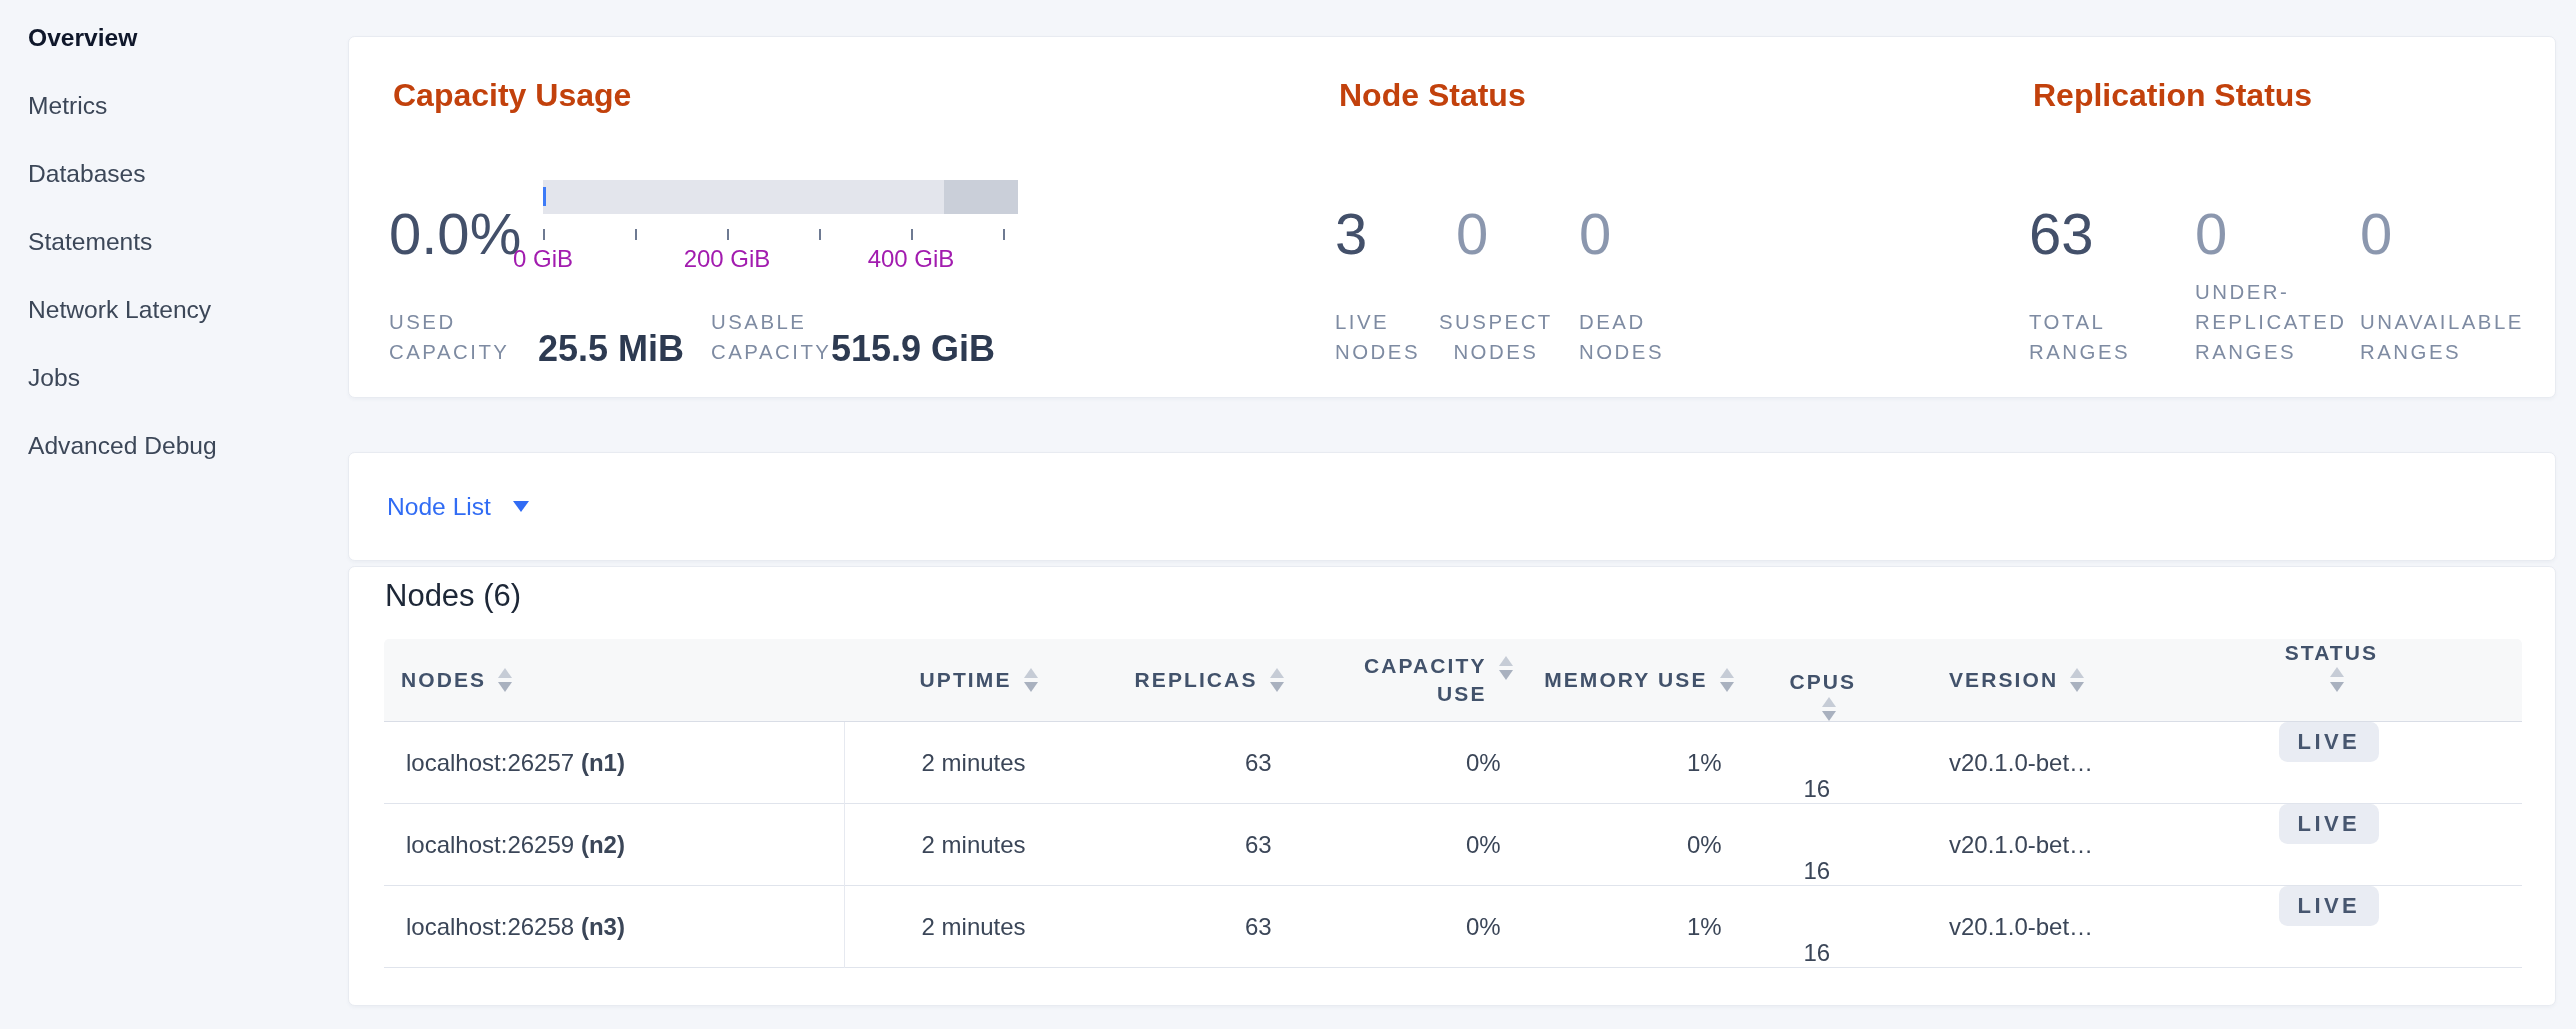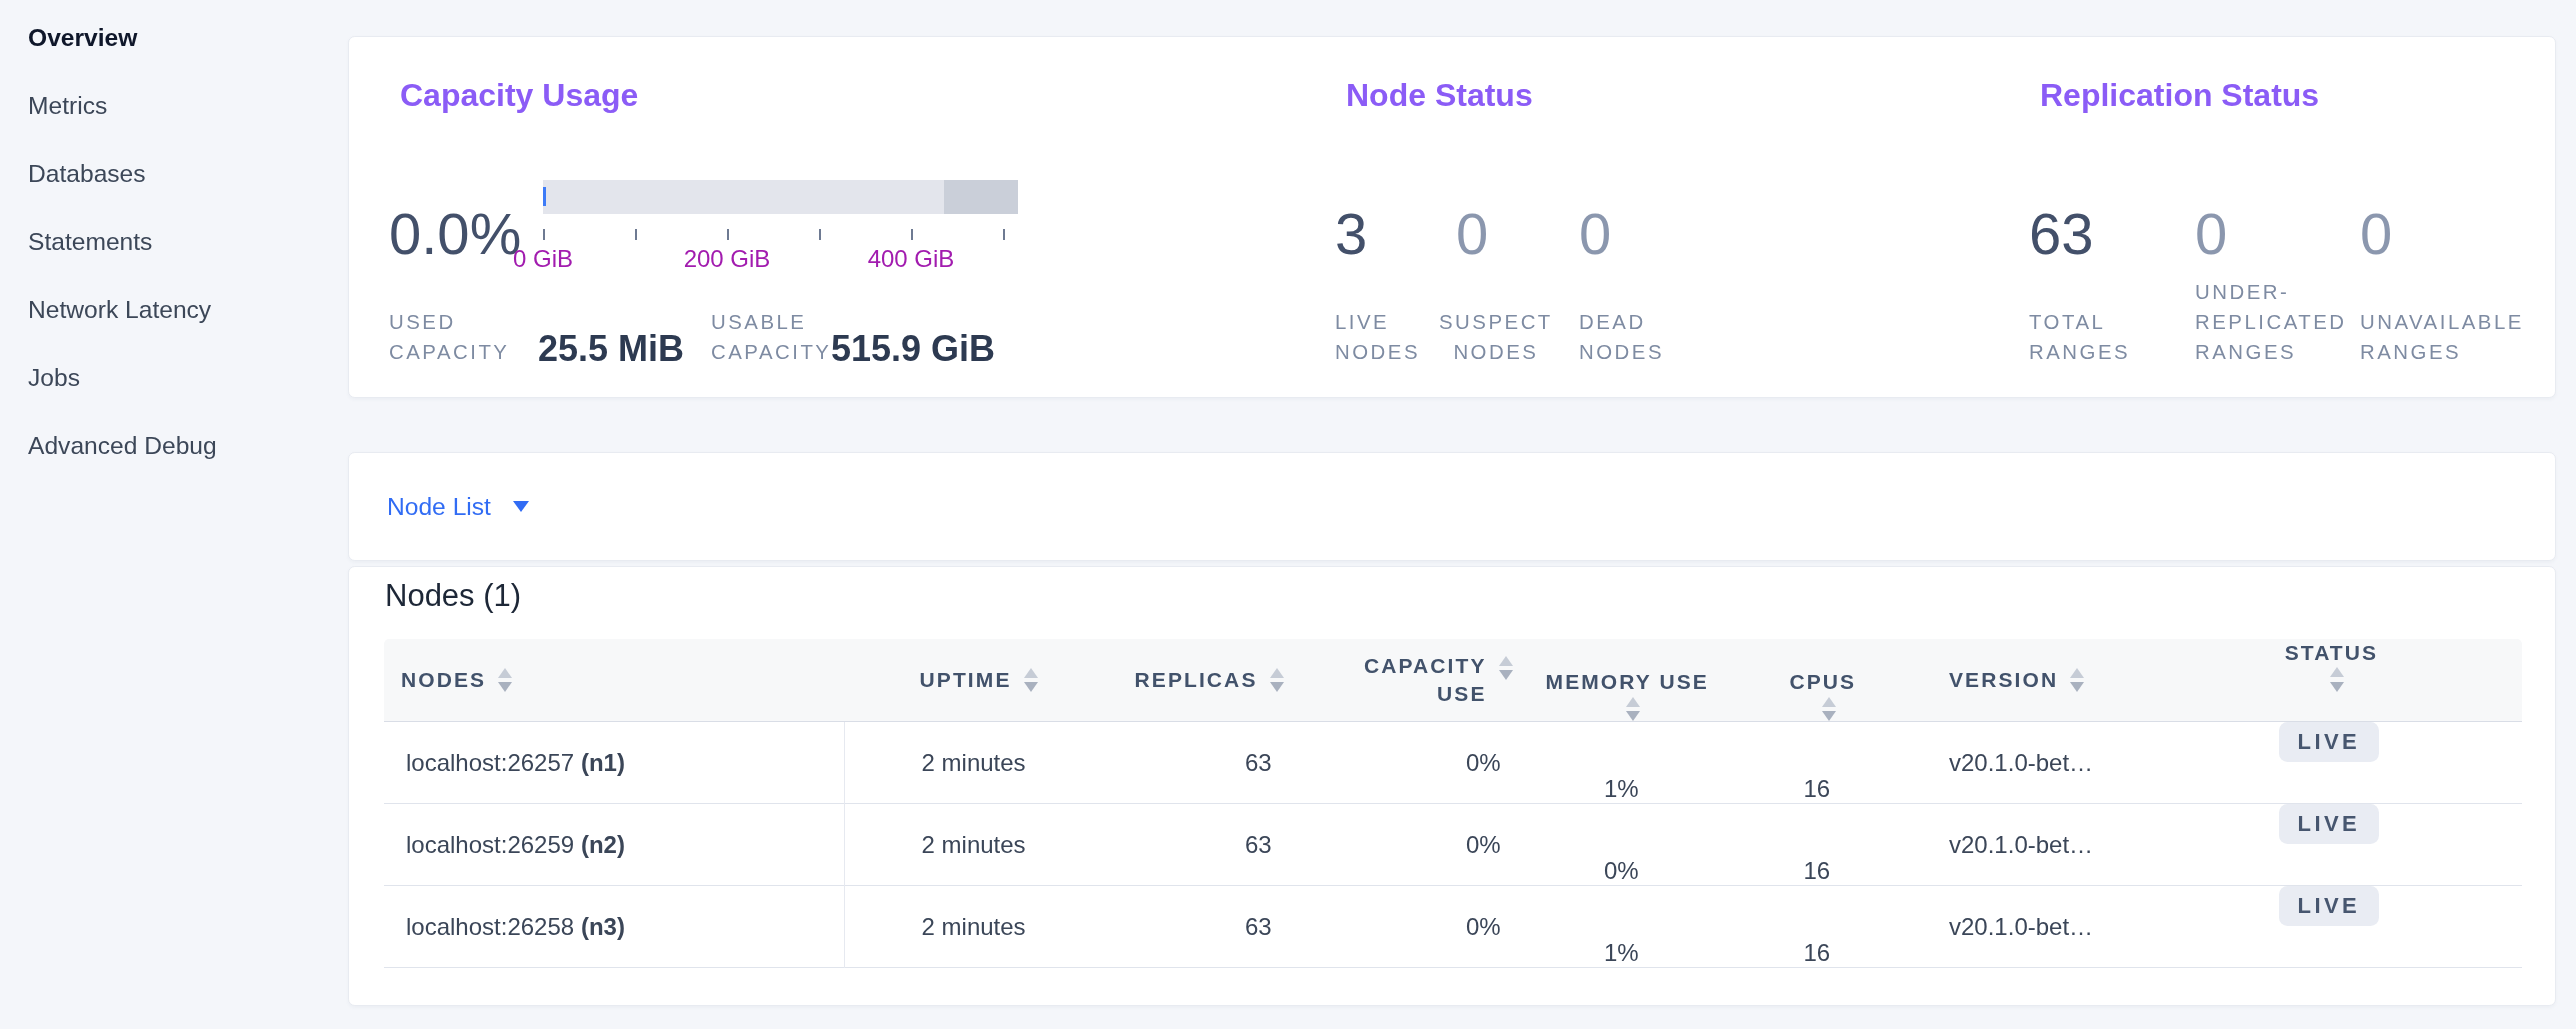--- a/index.html
+++ b/index.html
@@ -14,21 +14,21 @@
 
   
   .card{position:absolute;background:#fff;border:0.8px solid #e8ebf1;border-radius:6.8px;
         box-shadow:0 1.7px 3.4px rgba(60,70,90,.04);box-sizing:border-box;}
   #card-overview{left:348px;top:36px;width:2208px;height:362px;}
   #card-nodelist{left:348px;top:452px;width:2208px;height:109px;
                  display:flex;align-items:center;padding-left:38px;}
   #card-table{left:348px;top:566px;width:2208px;height:440px;}
 
   .sec{position:absolute;top:0;height:362px;}
-  .sec-title{position:absolute;top:40px;left:11px;font-size:32px;font-weight:600;color:#8b5cf6;white-space:nowrap;}
+  .sec-title{position:absolute;top:40px;left:4px;font-size:32px;font-weight:600;color:#c2410c;white-space:nowrap;}
   .bignum{position:absolute;top:168px;font-size:58px;line-height:1;color:#43506a;font-weight:500;}
   .bignum.muted{color:#8b97ae;}
   .stat-labels{position:absolute;top:255px;height:75px;left:0;right:0;}
   .slabel{position:absolute;bottom:0;font-size:20.4px;letter-spacing:2.5px;color:#7e8ba2;
           line-height:30px;white-space:nowrap;}
   .sval{position:absolute;bottom:-3.4px;font-size:36px;font-weight:700;color:#2d3a51;white-space:nowrap;}
 
   
   .bar{position:absolute;left:154px;top:143px;width:475px;height:34px;background:#e3e5ec;}
   .bar .other{position:absolute;right:0;top:0;width:74px;height:34px;background:#cacfd9;}
@@ -56,21 +56,21 @@
   .sort .down{width:0;height:0;border-left:7.6px solid transparent;border-right:7.6px solid transparent;
               border-top:10.2px solid #a9b1bf;}
   .rows{position:relative;}
   .vsep{position:absolute;left:460px;top:0;bottom:0;width:0.8px;background:#e6e9f0;}
   .tr{display:flex;height:82px;border-bottom:0.8px solid #e0e4ec;box-sizing:border-box;}
   .td{display:flex;align-items:center;font-size:24px;color:#3b4658;box-sizing:border-box;}
   .td.num,.th.num{justify-content:flex-end;}
   .td.num{padding-right:20.4px;}
   .th.num{padding-right:8.5px;}
   .c1{width:460px;} .c2{width:202px;} .c3{width:246px;} .c4{width:229px;}
-  .c5{width:221px;flex-direction:column;} .c6{width:170px;flex-direction:column;} .c7{width:222px;} .c8{width:388px;flex-direction:column;}
+  .c5{width:221px;} .c6{width:170px;flex-direction:column;} .c7{width:222px;} .c8{width:388px;flex-direction:column;}
   .th.c1{padding-left:17px;} .td.c1{padding-left:22px;}
   .th.c7,.td.c7{padding-left:37px;}
   .th.c8{padding-left:6.8px;} .td.c8{padding-left:1.7px;}
   .th.c4 .lbl{text-align:right;}
   .node-id{font-weight:700;margin-left:6.8px;}
   .badge{display:inline-flex;align-items:center;justify-content:center;height:40px;
          padding:0 18.7px;border-radius:8.5px;background:#e9ecf3;color:#47566f;
          font-size:22px;font-weight:700;letter-spacing:3.4px;}
 </style>
 </head>
@@ -167,21 +167,21 @@
   </div>
 
   <div class="card" id="card-nodelist">
     <div class="nodelist-label">
       <span>Node List</span>
       <span class="caret"></span>
     </div>
   </div>
 
   <div class="card" id="card-table">
-    <div class="nodes-title">Nodes (1)</div>
+    <div class="nodes-title">Nodes (6)</div>
 
     <div class="tbl">
       <div class="thead">
         <div class="th c1">
           <span class="lbl">NODES</span>
           <span class="sort">
               <i class="up"></i>
               <i class="down"></i>
             </span>
         </div>

